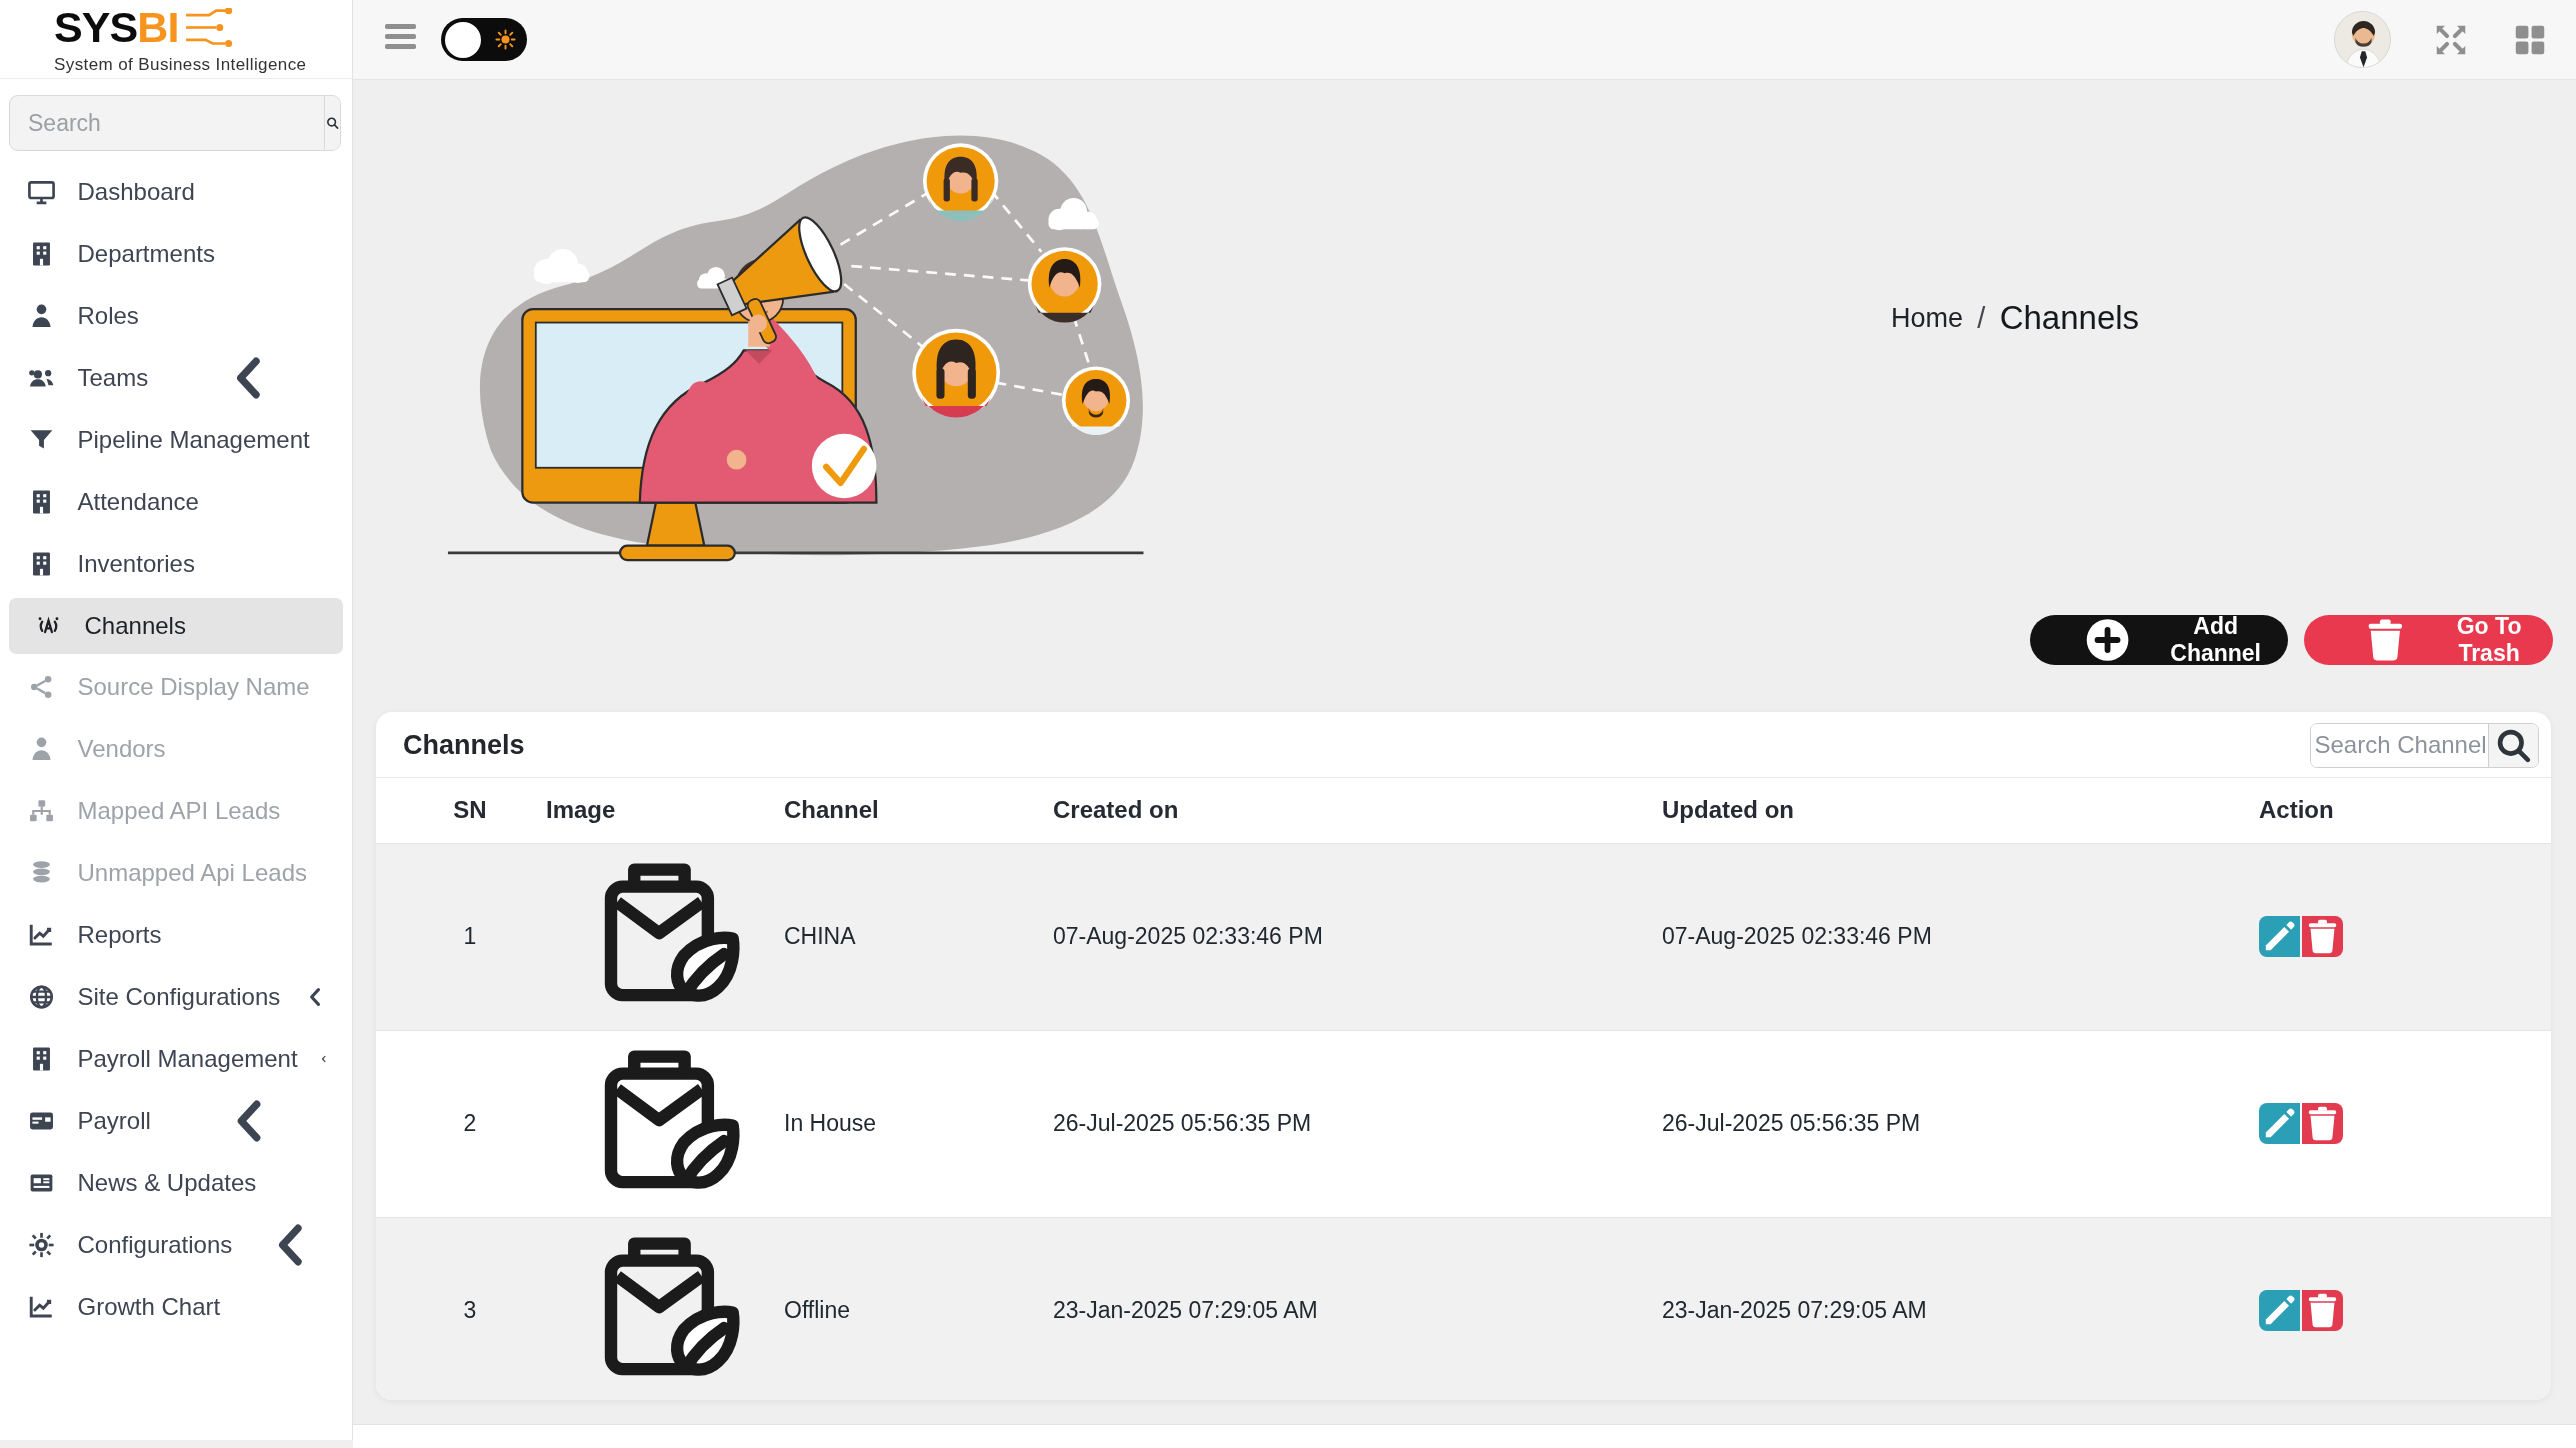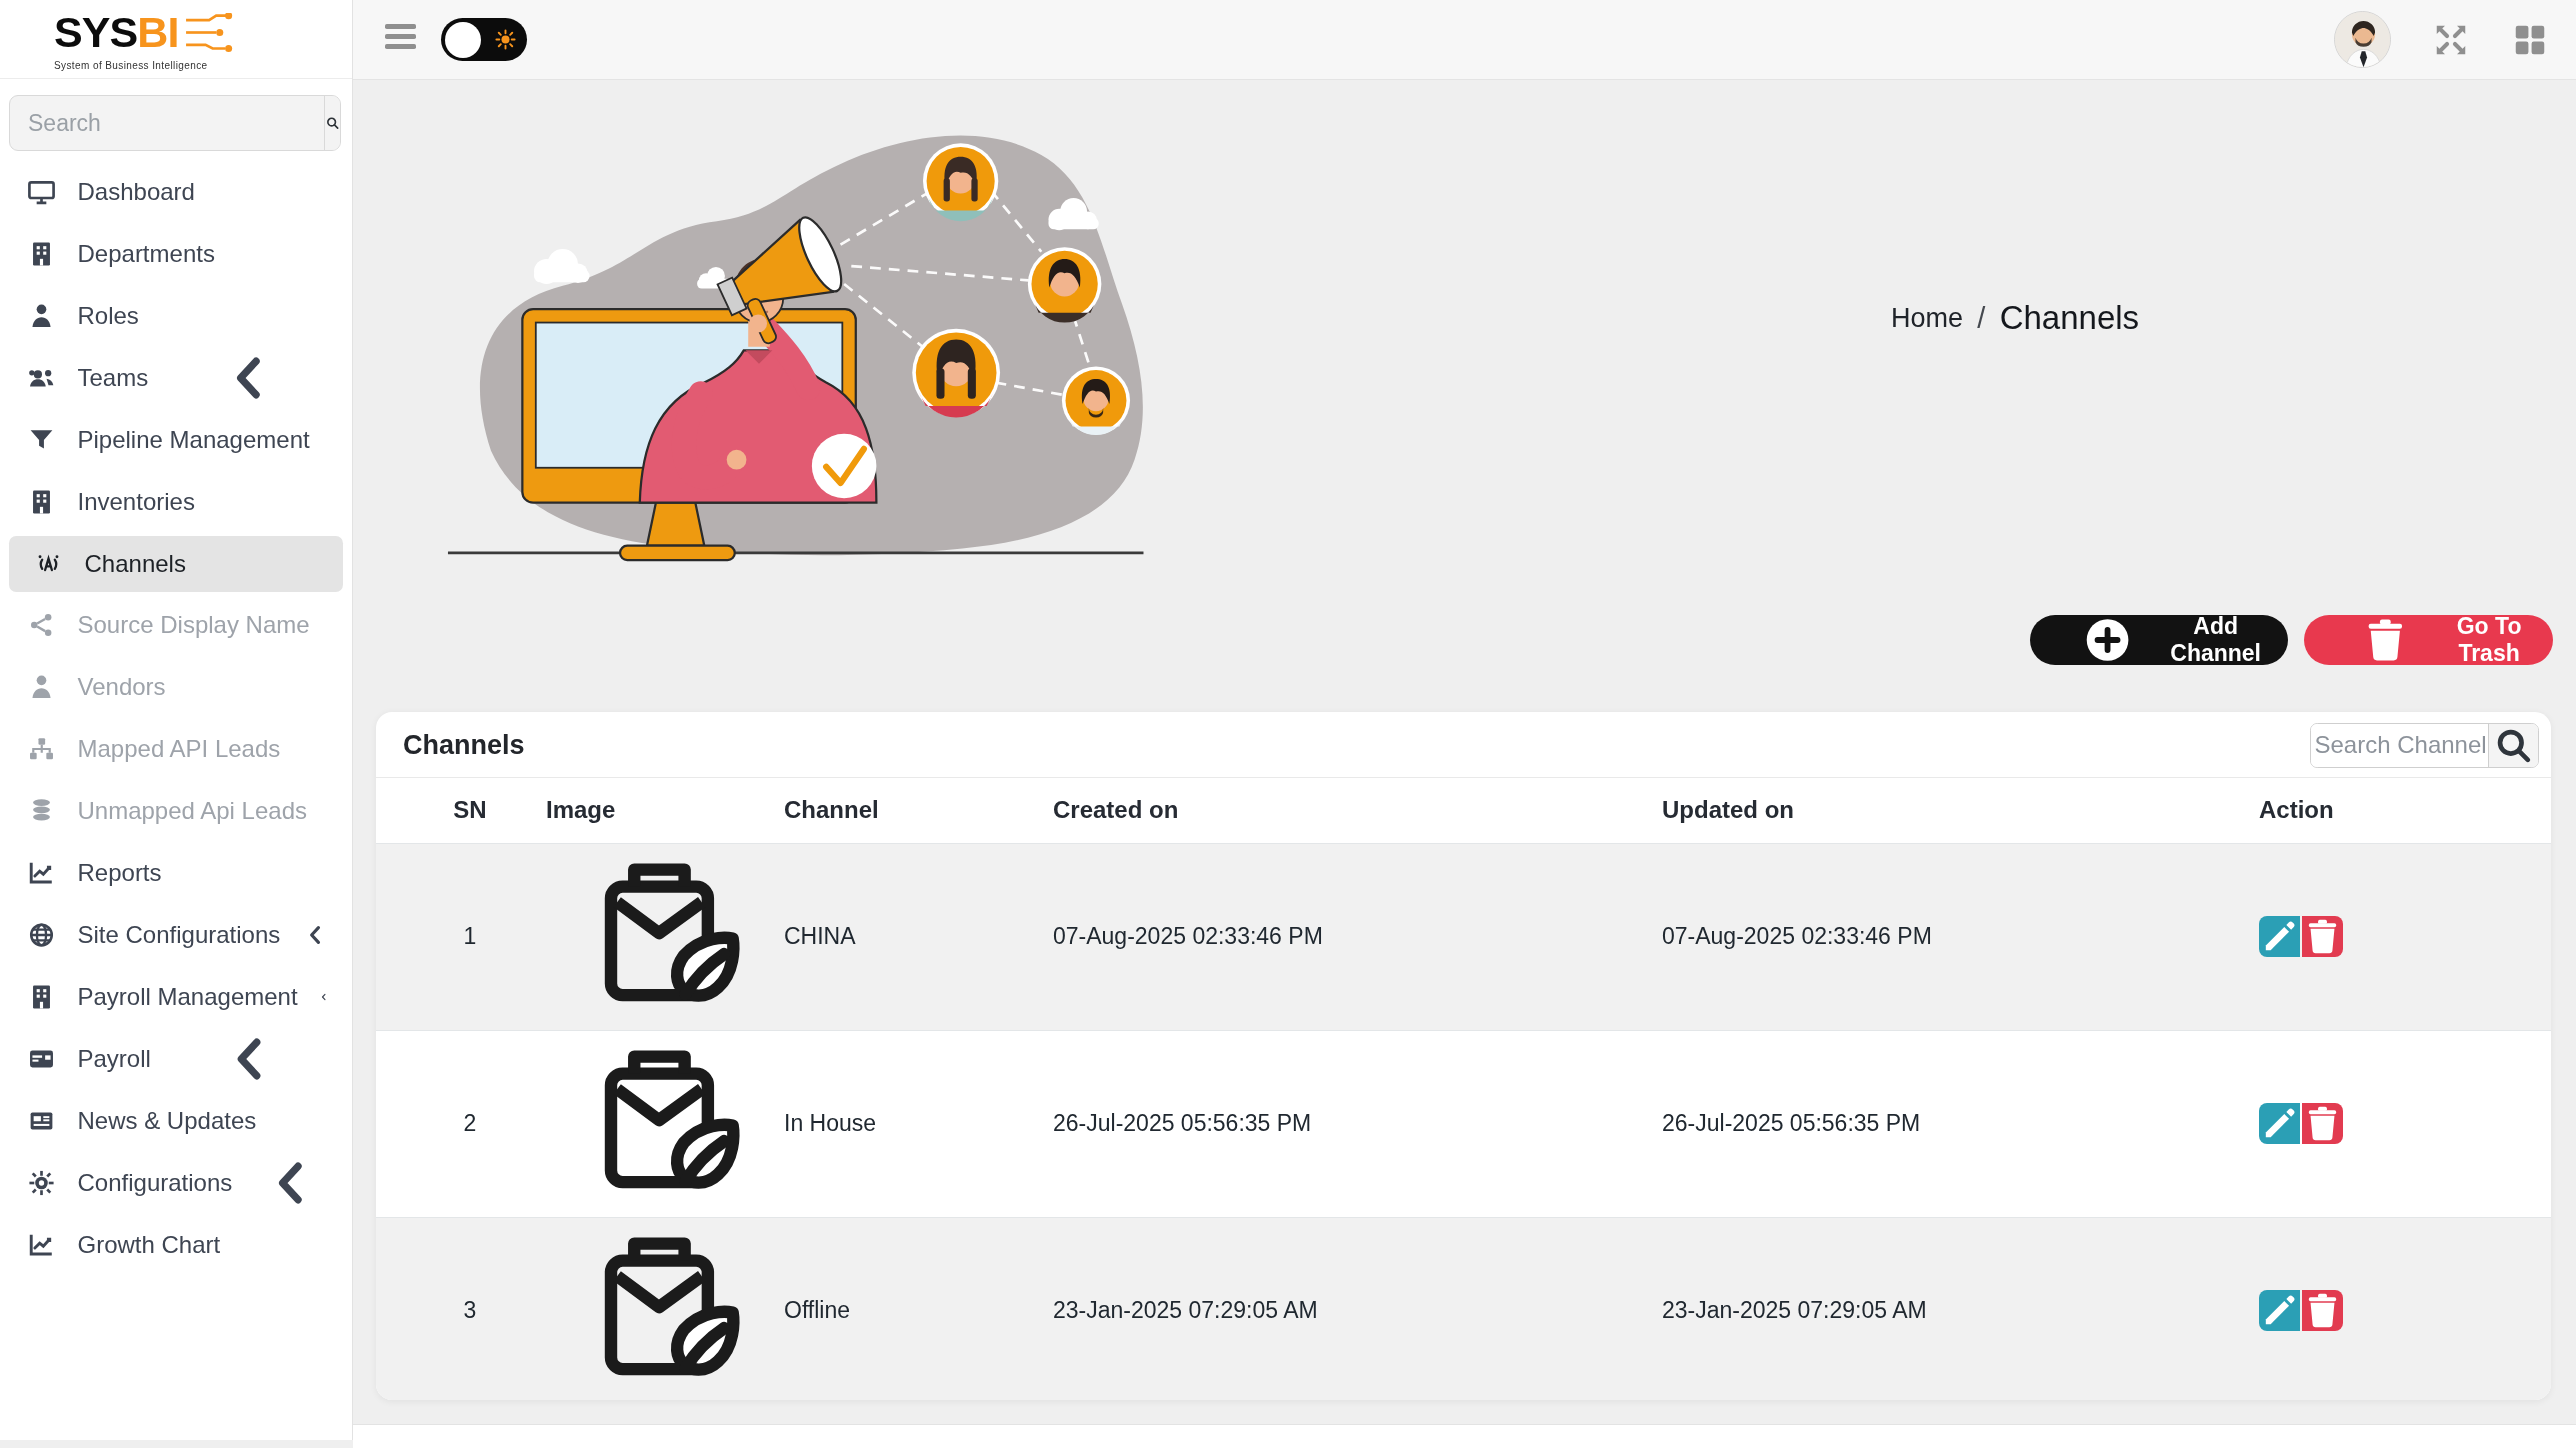--- a/index.html
+++ b/index.html
@@ -15,21 +15,21 @@
   .sidebar {
     position:absolute; left:0; top:0; width:353px; height:1440px;
     background:#ffffff; border-right:0.9px solid #e2e2e2; z-index:5; overflow:hidden;
   }
   .sb-header { height:79px; border-bottom:0.9px solid #ececec; display:flex; align-items:center; padding-left:54px; }
   .logo { display:flex; flex-direction:column; }
   .logo-row { display:flex; align-items:center; }
   .logo-sys { font-size:43px; font-weight:800; letter-spacing:-0.9px; color:#0c0c0c; }
   .logo-bi  { font-size:43px; font-weight:800; letter-spacing:-0.9px; color:#F7941D; }
   .logo-circuit { margin-left:5.4px; color:#F7941D; }
-  .logo-tag { font-size:10px; color:#333; letter-spacing:0.4px; margin-top:3px; }
+  .logo-tag { font-size:17px; color:#333; letter-spacing:0.4px; margin-top:3px; }
 
   .sb-search {
     margin:16px 10.8px 10px 9px; height:56px; display:flex; align-items:stretch;
     background:#f3f3f3; border:0.9px solid #d9d9d9; border-radius:9px; overflow:hidden;
   }
   .sb-search input {
     flex:1; border:none; background:transparent; outline:none;
     font-family:inherit; font-size:23px; color:#0f172a; padding-left:18px;
   }
   .sb-search input::placeholder { color:#9aa0a6; }
@@ -242,20 +242,35 @@
           <svg viewBox="0 0 24 24" style="width: 100%; height: 100%;">
             <path d="M3 4h18l-7 8v7l-4-2.2V12z" fill="currentColor"></path>
           </svg>
         </span>
         <span class="sb-label">Pipeline Management</span>
         <span class="sb-chev" style="display: block; width: 100%; height: 100%;">
           <svg viewBox="0 0 24 24" style="width: 100%; height: 100%;">
             <path d="M14.5 5.5 8.5 12l6 6.5" stroke="currentColor" stroke-width="2.8" fill="none" stroke-linecap="round" stroke-linejoin="round"></path>
           </svg>
         </span>
+      </div>
+      <div class="sb-item">
+        <span class="sb-ico" style="display: block; width: 100%; height: 100%;">
+          <svg viewBox="0 0 24 24" style="width: 100%; height: 100%;">
+            <rect x="5" y="2.5" width="14" height="19" rx="1" fill="currentColor"></rect>
+            <g fill="#fff">
+              <rect x="8" y="5.5" width="2.6" height="2.6"></rect>
+              <rect x="13.4" y="5.5" width="2.6" height="2.6"></rect>
+              <rect x="8" y="10" width="2.6" height="2.6"></rect>
+              <rect x="13.4" y="10" width="2.6" height="2.6"></rect>
+              <rect x="10.7" y="16" width="2.6" height="5.5"></rect>
+            </g>
+          </svg>
+        </span>
+        <span class="sb-label">Attendance</span>
       </div>
       <div class="sb-item">
         <span class="sb-ico" style="display: block; width: 100%; height: 100%;">
           <svg viewBox="0 0 24 24" style="width: 100%; height: 100%;">
             <rect x="5" y="2.5" width="14" height="19" rx="1" fill="currentColor"></rect>
             <g fill="#fff">
               <rect x="8" y="5.5" width="2.6" height="2.6"></rect>
               <rect x="13.4" y="5.5" width="2.6" height="2.6"></rect>
               <rect x="8" y="10" width="2.6" height="2.6"></rect>
               <rect x="13.4" y="10" width="2.6" height="2.6"></rect>

